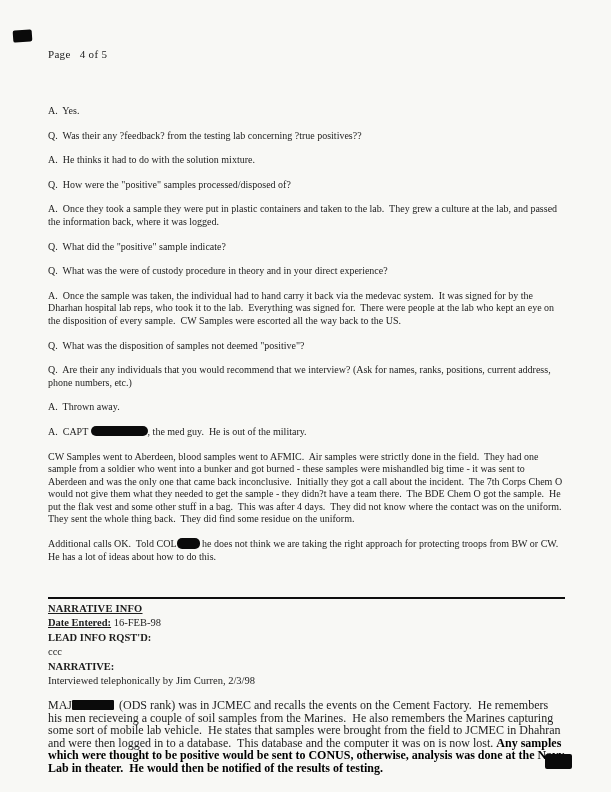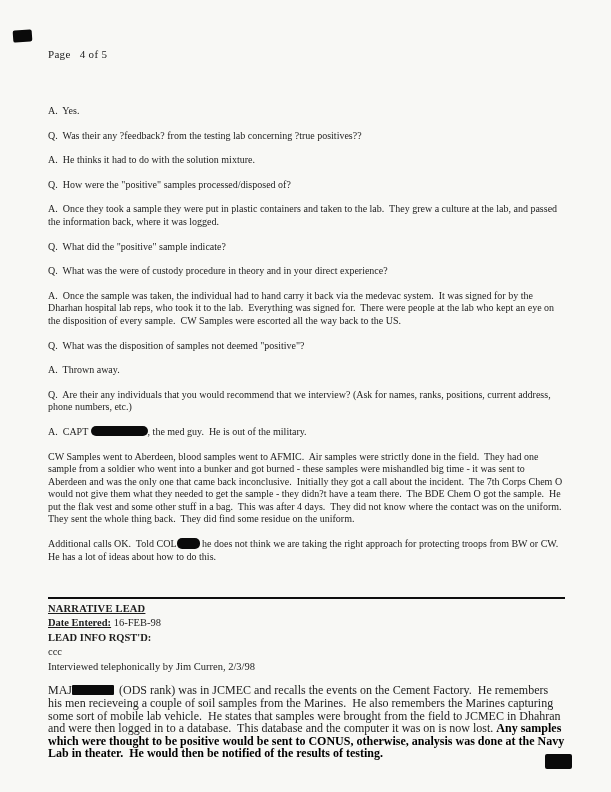--- a/index.html
+++ b/index.html
@@ -63,35 +63,36 @@
   <div class="content">
     <p class="line">A.  Yes.</p>
     <p class="line">Q.  Was their any ?feedback? from the testing lab concerning ?true positives??</p>
     <p class="line">A.  He thinks it had to do with the solution mixture.</p>
     <p class="line">Q.  How were the "positive" samples processed/disposed of?</p>
     <p class="line">A.  Once they took a sample they were put in plastic containers and taken to the lab.  They grew a culture at the lab, and passed the information back, where it was logged.</p>
     <p class="line">Q.  What did the "positive" sample indicate?</p>
     <p class="line">Q.  What was the were of custody procedure in theory and in your direct experience?</p>
     <p class="line">A.  Once the sample was taken, the individual had to hand carry it back via the medevac system.  It was signed for by the Dharhan hospital lab reps, who took it to the lab.  Everything was signed for.  There were people at the lab who kept an eye on the disposition of every sample.  CW Samples were escorted all the way back to the US.</p>
     <p class="line">Q.  What was the disposition of samples not deemed "positive"?</p>
+    <p class="line">Q.  Are their any individuals that you would recommend that we interview? (Ask for names, ranks, positions, current address, phone numbers, etc.)</p>
     <p class="line">A.  Thrown away.</p>
-    <p class="line">Q.  Are their any individuals that you would recommend that we interview? (Ask for names, ranks, positions, current address, phone numbers, etc.)</p>
 
     <p class="line"><span>A.  CAPT </span><span class="redaction redaction-capt"></span><span>, the med guy.  He is out of the military.</span></p>
 
     <p class="line">CW Samples went to Aberdeen, blood samples went to AFMIC.  Air samples were strictly done in the field.  They had one sample from a soldier who went into a bunker and got burned - these samples were mishandled big time - it was sent to Aberdeen and was the only one that came back inconclusive.  Initially they got a call about the incident.  The 7th Corps Chem O would not give them what they needed to get the sample - they didn?t have a team there.  The BDE Chem O got the sample.  He put the flak vest and some other stuff in a bag.  This was after 4 days.  They did not know where the contact was on the uniform.  They sent the whole thing back.  They did find some residue on the uniform.</p>
 
     <p class="line"><span>Additional calls OK.  Told COL</span><span class="redaction redaction-col"></span><span> he does not think we are taking the right approach for protecting troops from BW or CW.  He has a lot of ideas about how to do this.</span></p>
   </div>
 
   <div class="narrative">
     <div class="rule"></div>
-    <div class="nheading">NARRATIVE LEAD</div>
+    <div class="nheading">NARRATIVE INFO</div>
     <div class="nline"><span class="bold underline">Date Entered:</span><span> 16-FEB-98</span></div>
     <div class="nline bold">LEAD INFO RQST'D:</div>
     <div class="nline">ccc</div>
+    <div class="nline bold">NARRATIVE:</div>
     <div class="nline">Interviewed telephonically by Jim Curren, 2/3/98</div>
     <p class="maj-para"><span>MAJ</span><span class="redaction redaction-maj"></span><span> (ODS rank) was in JCMEC and recalls the events on the Cement Factory.  He remembers his men recieveing a couple of soil samples from the Marines.  He also remembers the Marines capturing some sort of mobile lab vehicle.  He states that samples were brought from the field to JCMEC in Dhahran and were then logged in to a database.  This database and the computer it was on is now lost. </span><span class="emph">Any samples which were thought to be positive would be sent to CONUS, otherwise, analysis was done at the Navy Lab in theater.  He would then be notified of the results of testing.</span></p>
   </div>
 
   <div class="scan-artifact-br"></div>
 
 </div>
 
 </body></html>

